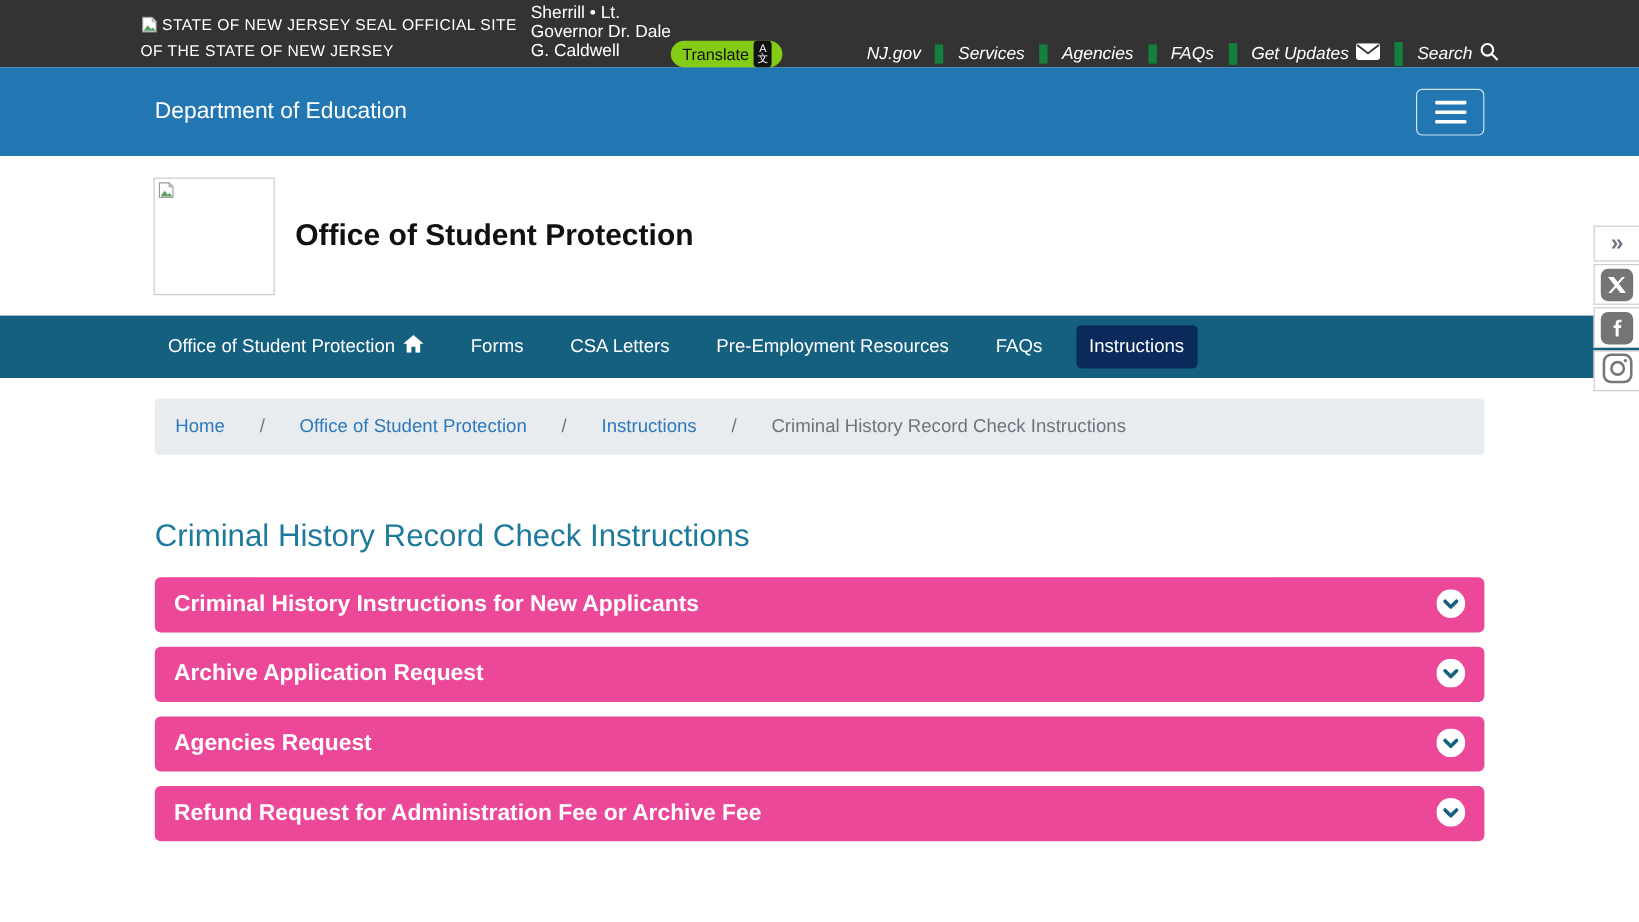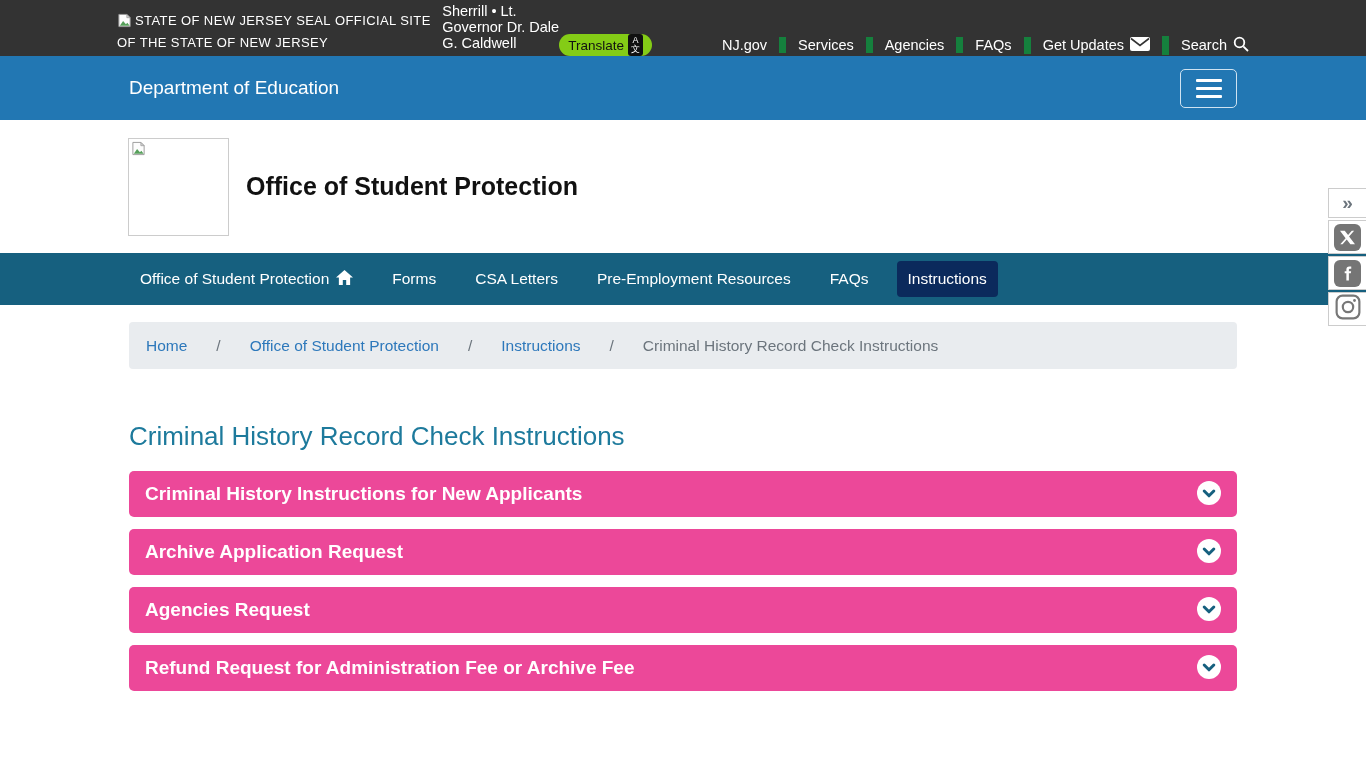--- a/index.html
+++ b/index.html
@@ -81,28 +81,29 @@
   }
   .top-links a {
     color: #ffffff;
     text-decoration: none;
     font-size: 14.5px;
     padding: 0 12px;
     display: flex;
     align-items: center;
     gap: 6px;
     white-space: nowrap;
+    font-style: italic;
   }
   .top-links li + li { border-left: 7px solid #15803d; }
   .top-links li:last-child a { padding-right: 0; }
 
   
   .bluebar {
     background: #2277b3;
-    height: 64px;
+    height: 74px;
     display: flex;
     align-items: center;
     justify-content: space-between;
     padding: 0 129px;
   }
   .dept-title {
     color: #ffffff;
     font-size: 19px;
     font-weight: 400;
     text-decoration: none;

